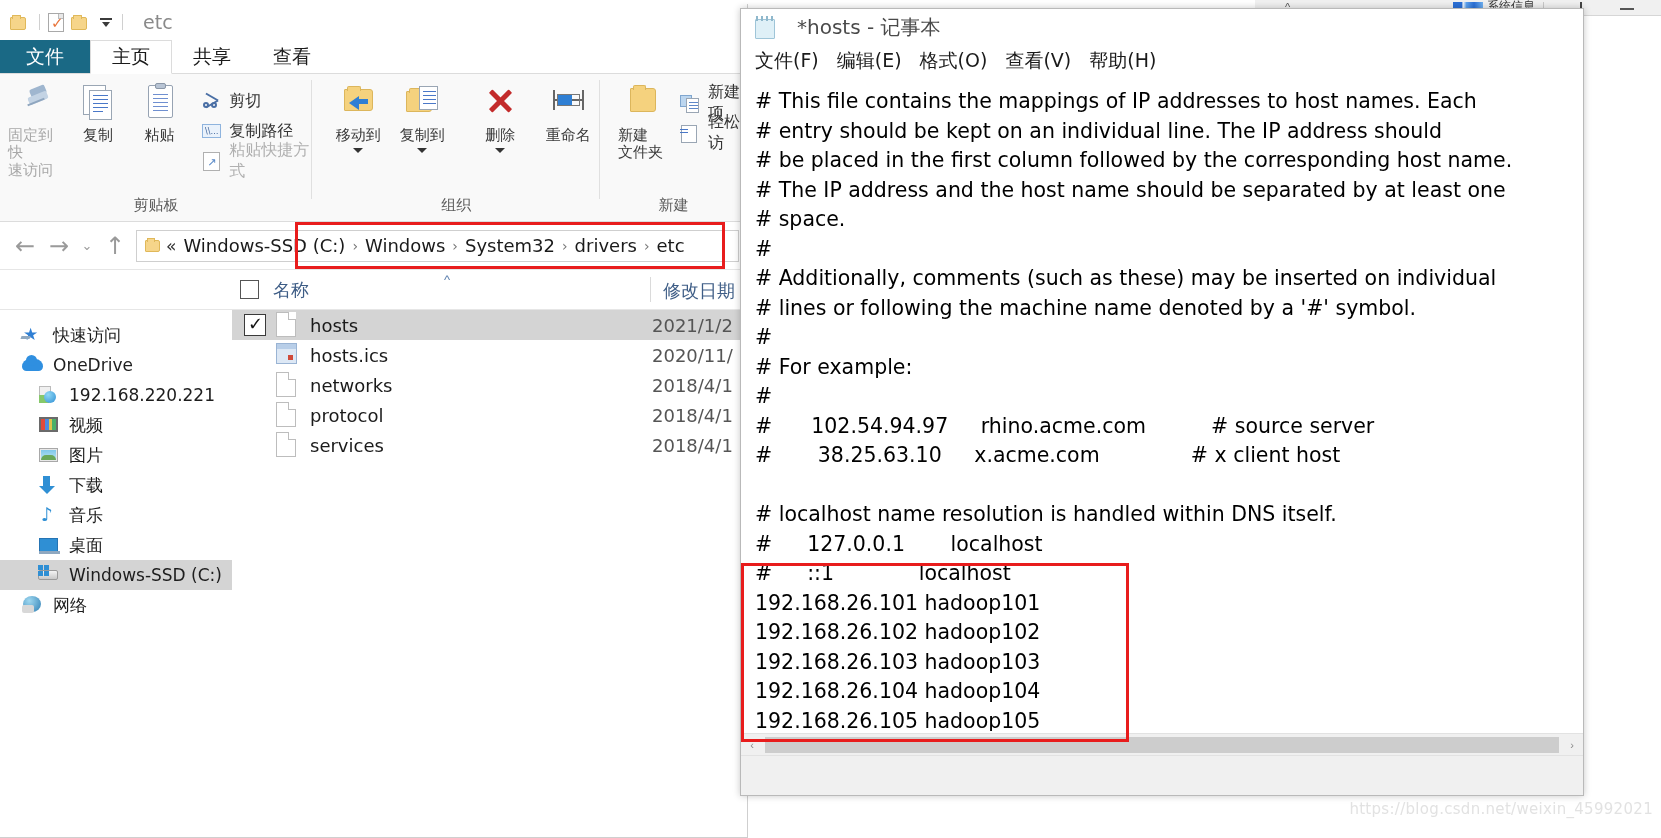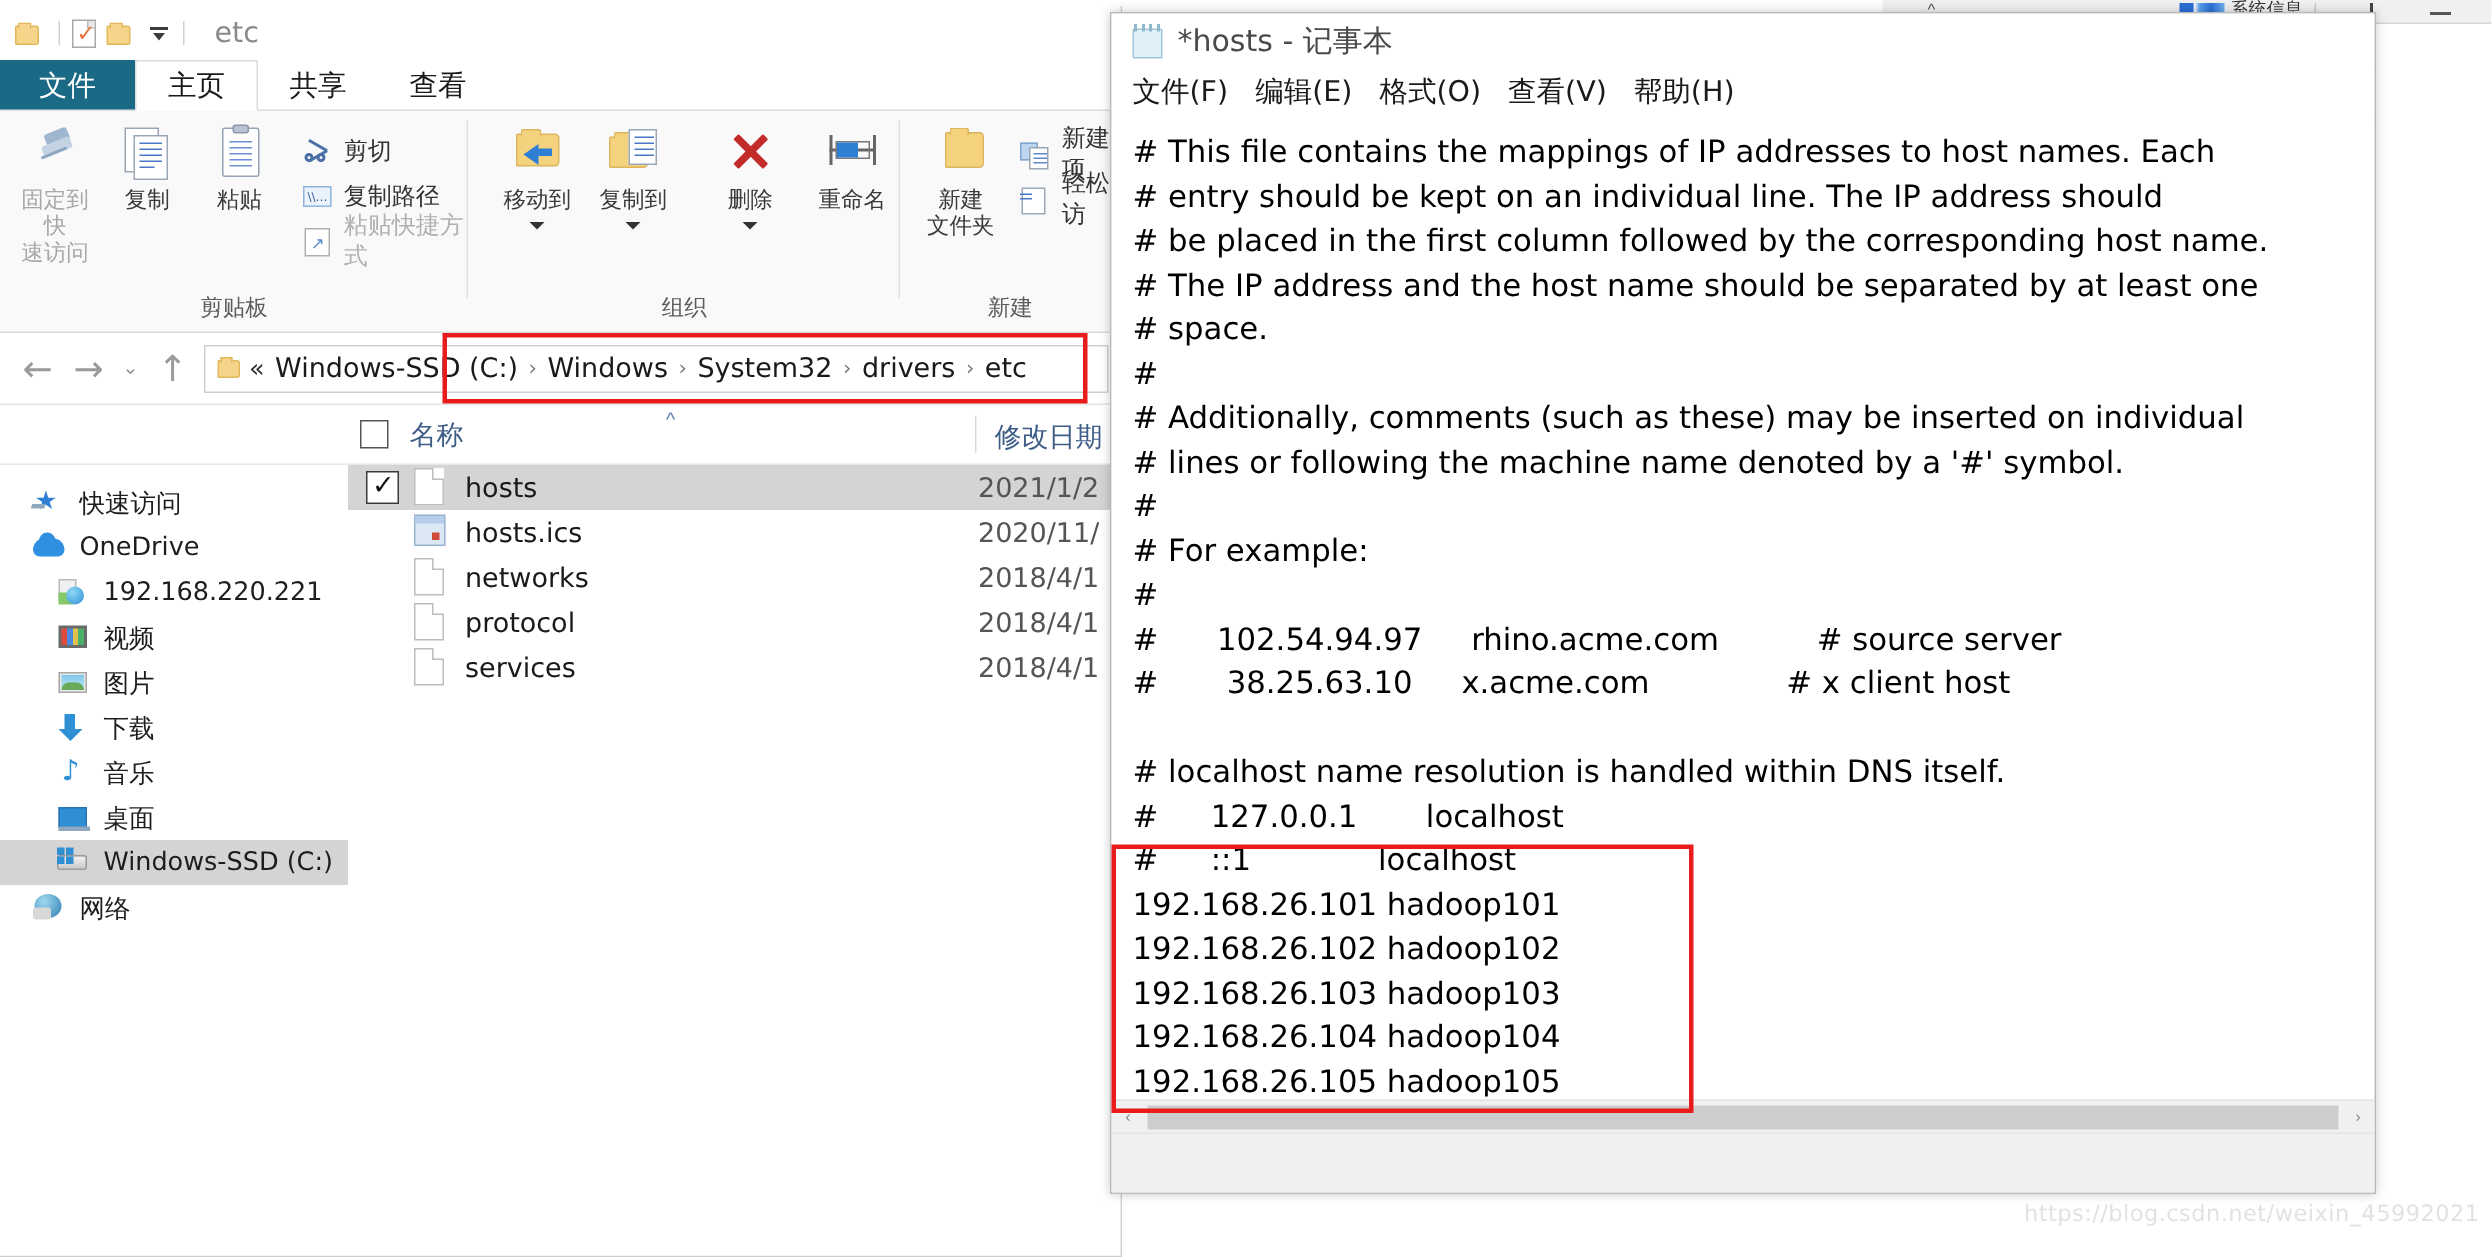--- a/index.html
+++ b/index.html
@@ -101,22 +101,22 @@
   .rgroup { position: relative; display: flex; flex-direction: column; height: 100%; }
   .rgroup .items { display: flex; flex: 1; align-items: flex-start; padding-top: 10px; }
   .rgroup .gname {
     text-align: center; font-size: 15px; color: #5c5c5c; padding-bottom: 6px;
     font-family: "DejaVu Sans", sans-serif;
   }
   .rgroup .divider { position: absolute; right: 0; top: 6px; bottom: 22px; width: 1px; background: #e0e0e0; }
 
   .bigbtn {
     width: 64px; display: flex; flex-direction: column; align-items: center; gap: 4px;
-    font-size: 15px; color: #3a3a3a; text-align: center; line-height: 1.15;
-    font-family: Liberation Mono, monospace; cursor: default;
+    font-size: 15px; color: #3a3a3a; line-height: 1.15;
+    font-family: Liberation Sans, sans-serif; cursor: default;
   }
   .bigbtn .lbl { white-space: pre-line; }
   .bigbtn.dis { color: #a8a8a8; }
   .ico32 { width: 38px; height: 38px; position: relative; }
 
   .smallbtn {
     display: flex; align-items: center; gap: 7px; height: 30px;
     font-size: 16px; color: #333; font-family: "DejaVu Sans", sans-serif;
     padding-left: 2px; cursor: default;
   }
@@ -284,21 +284,21 @@
   .redbox { position: absolute; border: 3px solid #e81c1c; pointer-events: none; z-index: 60; }
 
   
   .notepad {
     position: absolute; left: 740px; top: 8px; width: 844px; height: 788px;
     background: #ffffff; border: 1px solid #b9b9b9;
     box-shadow: 0 0 7px rgba(0,0,0,0.22);
     overflow: hidden; z-index: 40;
   }
   .np-title {
-    height: 36px; display: flex; align-items: center; gap: 8px; padding-left: 14px;
+    height: 36px; display: flex; align-items: center; gap: 20px; padding-left: 14px;
     background: #ffffff;
   }
   .np-ico { width: 22px; height: 23px; position: relative; flex:none;}
   .np-ico .pad { position:absolute; left:0; top:3px; width:20px; height:20px; background:#dff0f7; border:1px solid #9fc5d8; border-radius:1px;}
   .np-ico .rings { position:absolute; left:1px; top:0px; width:18px; height:5px; background:repeating-linear-gradient(90deg,#8fb8cc 0 2px,transparent 2px 5px);}
   .np-titletext { font-size: 20px; color: #4a4a4a; font-family: "DejaVu Sans", sans-serif;}
   .np-menu {
     height: 32px; display: flex; align-items: center; gap: 18px; padding-left: 14px;
     font-size: 19px; color: #1a1a1a; font-family: "DejaVu Sans", sans-serif;
     background: #fff;

